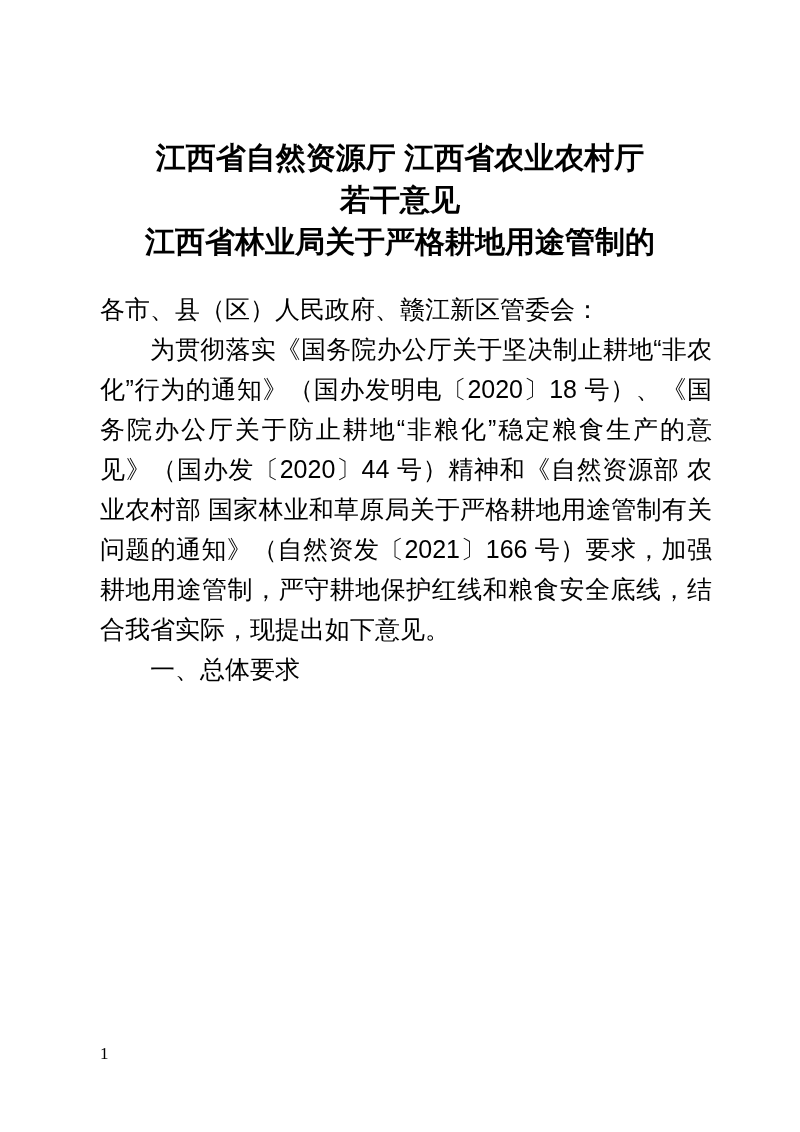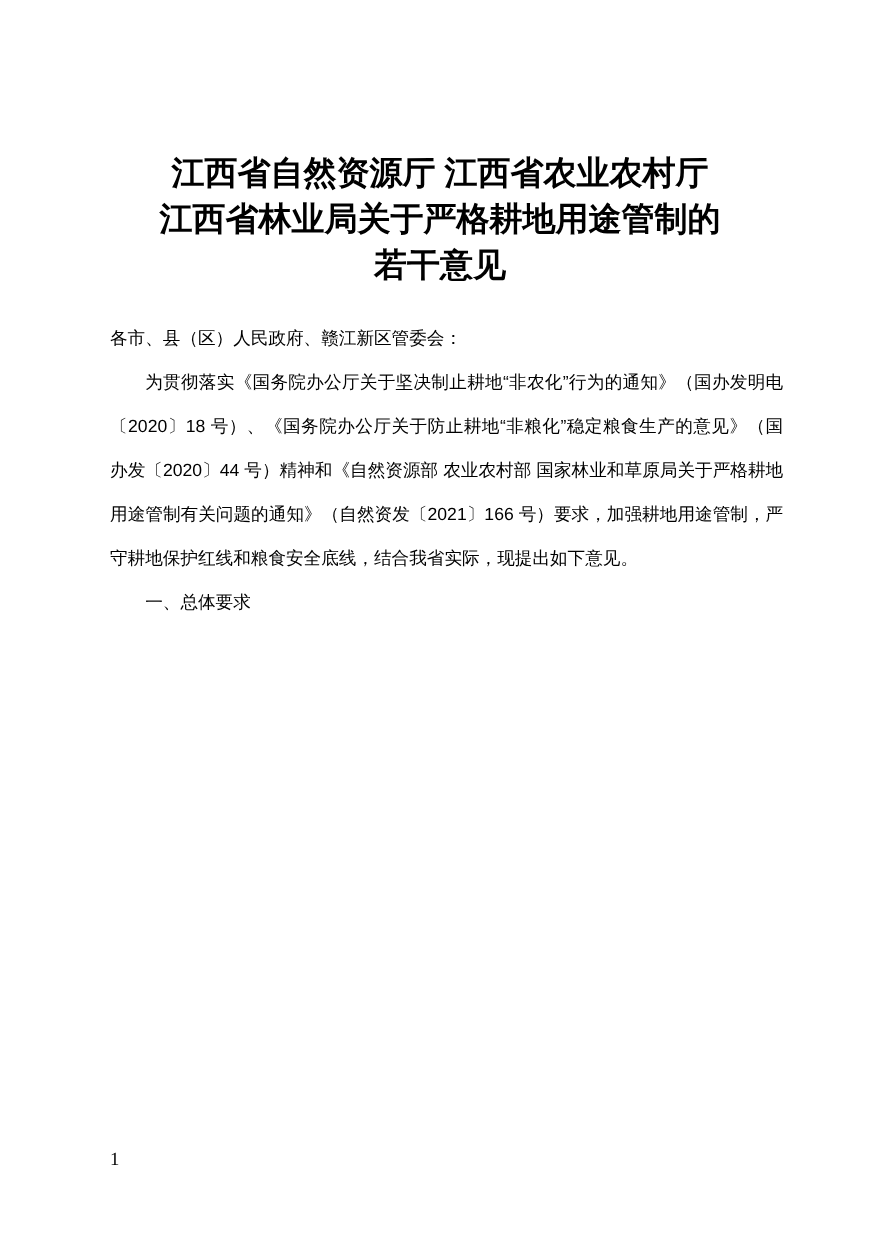--- a/index.html
+++ b/index.html
@@ -26,21 +26,21 @@
     line-height: 42px;
     letter-spacing: 0px;
   }
   .doc-title .title-line {
     display: block;
   }
   .doc-body {
     width: 612px;
     margin-left: 100px;
     margin-top: 26px;
-    font-size: 16px;
+    font-size: 25px;
     line-height: 40px;
     text-align: justify;
     text-justify: inter-character;
   }
   .salutation {
     margin: 0;
     text-indent: 0;
   }
   .para {
     margin: 0;
@@ -60,22 +60,22 @@
     line-height: 24px;
   }
 </style>
 </head>
 <body>
 
 <div class="page">
 
   <h1 class="doc-title">
     <span class="title-line">江西省自然资源厅 江西省农业农村厅</span>
+    <span class="title-line">若干意见</span>
     <span class="title-line">江西省林业局关于严格耕地用途管制的</span>
-    <span class="title-line">若干意见</span>
   </h1>
 
   <div class="doc-body">
     <p class="salutation">各市、县（区）人民政府、赣江新区管委会：</p>
     <p class="para">为贯彻落实《国务院办公厅关于坚决制止耕地“非农化”行为的通知》（国办发明电〔2020〕18 号）、《国务院办公厅关于防止耕地“非粮化”稳定粮食生产的意见》（国办发〔2020〕44 号）精神和《自然资源部 农业农村部 国家林业和草原局关于严格耕地用途管制有关问题的通知》（自然资发〔2021〕166 号）要求，加强耕地用途管制，严守耕地保护红线和粮食安全底线，结合我省实际，现提出如下意见。</p>
     <p class="section-heading">一、总体要求</p>
   </div>
 
   <div class="page-number">1</div>
 

